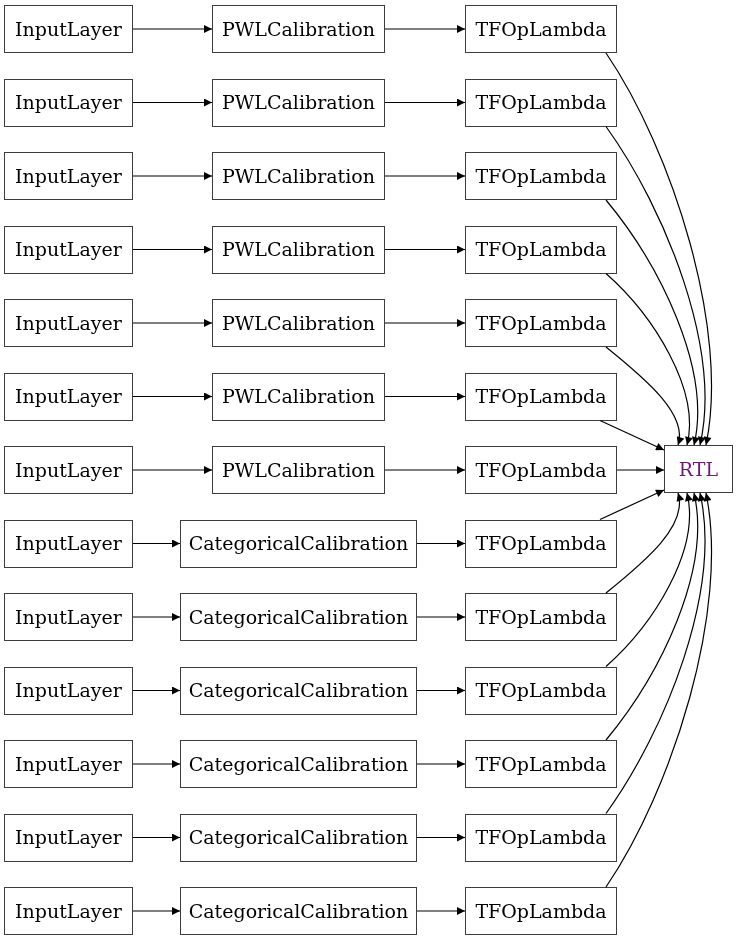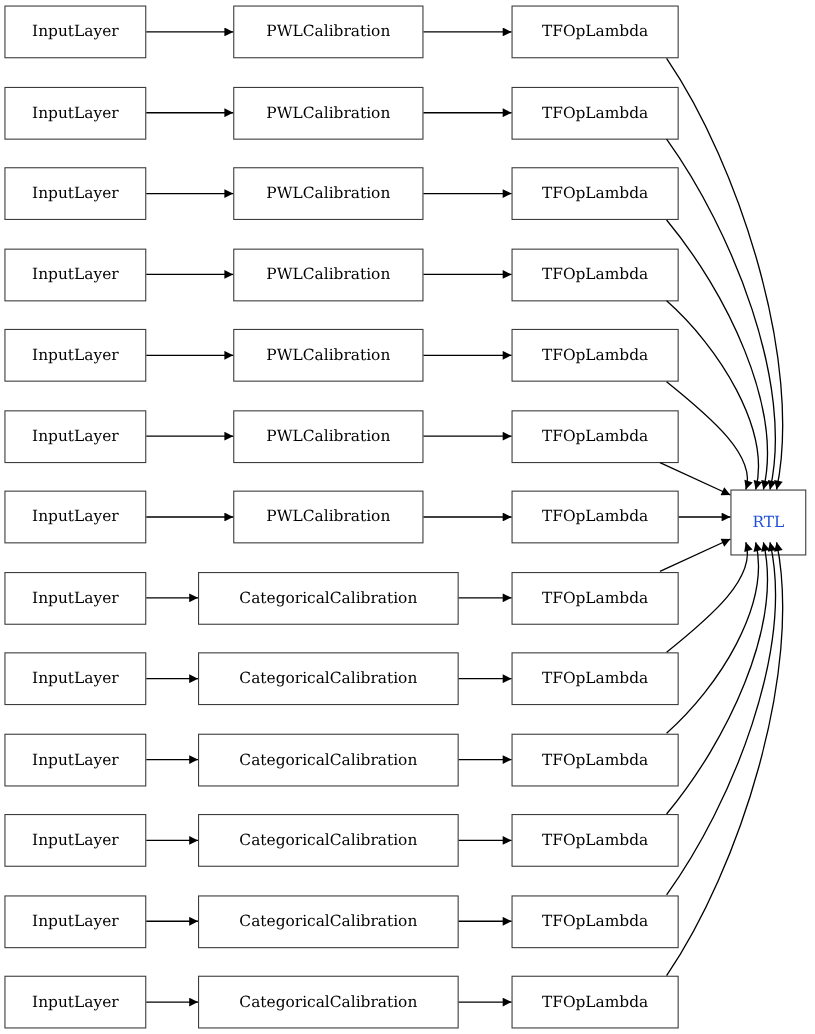--- a/index.html
+++ b/index.html
@@ -12,21 +12,21 @@
     overflow: hidden;
   }
   .node {
     position: absolute;
     box-sizing: border-box;
     border: 1.4px solid #3d3d3d;
     background: #ffffff;
     display: flex;
     align-items: center;
     justify-content: center;
-    font-size: 14px;
+    font-size: 19px;
     color: #000000;
     white-space: nowrap;
     line-height: 1;
   }
   svg.edges {
     position: absolute;
     left: 0;
     top: 0;
     pointer-events: none;
   }
@@ -73,21 +73,21 @@
       <div class="node" style="left: 465px; top: 666.5px; width: 152px; height: 48px; border-color: rgb(61, 61, 61); background: rgb(255, 255, 255); color: rgb(0, 0, 0);">TFOpLambda</div>
       <div class="node" style="left: 4px; top: 740px; width: 129px; height: 48px; border-color: rgb(61, 61, 61); background: rgb(255, 255, 255); color: rgb(0, 0, 0);">InputLayer</div>
       <div class="node" style="left: 180px; top: 740px; width: 237px; height: 48px; border-color: rgb(61, 61, 61); background: rgb(255, 255, 255); color: rgb(0, 0, 0);">CategoricalCalibration</div>
       <div class="node" style="left: 465px; top: 740px; width: 152px; height: 48px; border-color: rgb(61, 61, 61); background: rgb(255, 255, 255); color: rgb(0, 0, 0);">TFOpLambda</div>
       <div class="node" style="left: 4px; top: 813.5px; width: 129px; height: 48px; border-color: rgb(61, 61, 61); background: rgb(255, 255, 255); color: rgb(0, 0, 0);">InputLayer</div>
       <div class="node" style="left: 180px; top: 813.5px; width: 237px; height: 48px; border-color: rgb(61, 61, 61); background: rgb(255, 255, 255); color: rgb(0, 0, 0);">CategoricalCalibration</div>
       <div class="node" style="left: 465px; top: 813.5px; width: 152px; height: 48px; border-color: rgb(61, 61, 61); background: rgb(255, 255, 255); color: rgb(0, 0, 0);">TFOpLambda</div>
       <div class="node" style="left: 4px; top: 887px; width: 129px; height: 48px; border-color: rgb(61, 61, 61); background: rgb(255, 255, 255); color: rgb(0, 0, 0);">InputLayer</div>
       <div class="node" style="left: 180px; top: 887px; width: 237px; height: 48px; border-color: rgb(61, 61, 61); background: rgb(255, 255, 255); color: rgb(0, 0, 0);">CategoricalCalibration</div>
       <div class="node" style="left: 465px; top: 887px; width: 152px; height: 48px; border-color: rgb(61, 61, 61); background: rgb(255, 255, 255); color: rgb(0, 0, 0);">TFOpLambda</div>
-      <div class="node" style="left: 664px; top: 445px; width: 69px; height: 60px; border-color: rgb(61, 61, 61); background: rgb(255, 255, 255); color: #1d4ed8;">RTL</div>
+      <div class="node" style="left: 664px; top: 445px; width: 69px; height: 48px; border-color: rgb(61, 61, 61); background: rgb(255, 255, 255); color: #701a75;">RTL</div>
     </div>
   <svg class="edges" id="edges-layer" width="741" height="940" viewBox="0 0 741 940">
     <defs>
       <marker id="arrow" viewBox="0 0 10 10" refX="10" refY="5" markerWidth="10" markerHeight="8" markerUnits="userSpaceOnUse" orient="auto">
         <path d="M0,0 L10,5 L0,10 Z" fill="#000000"></path>
       </marker>
     </defs>
     <g id="edge-group">
         <path class="edge-line" d="M133,29 L212,29" marker-end="url(#arrow)" stroke="#000000"></path>
         <path class="edge-line" d="M385,29 L465,29" marker-end="url(#arrow)" stroke="#000000"></path>

